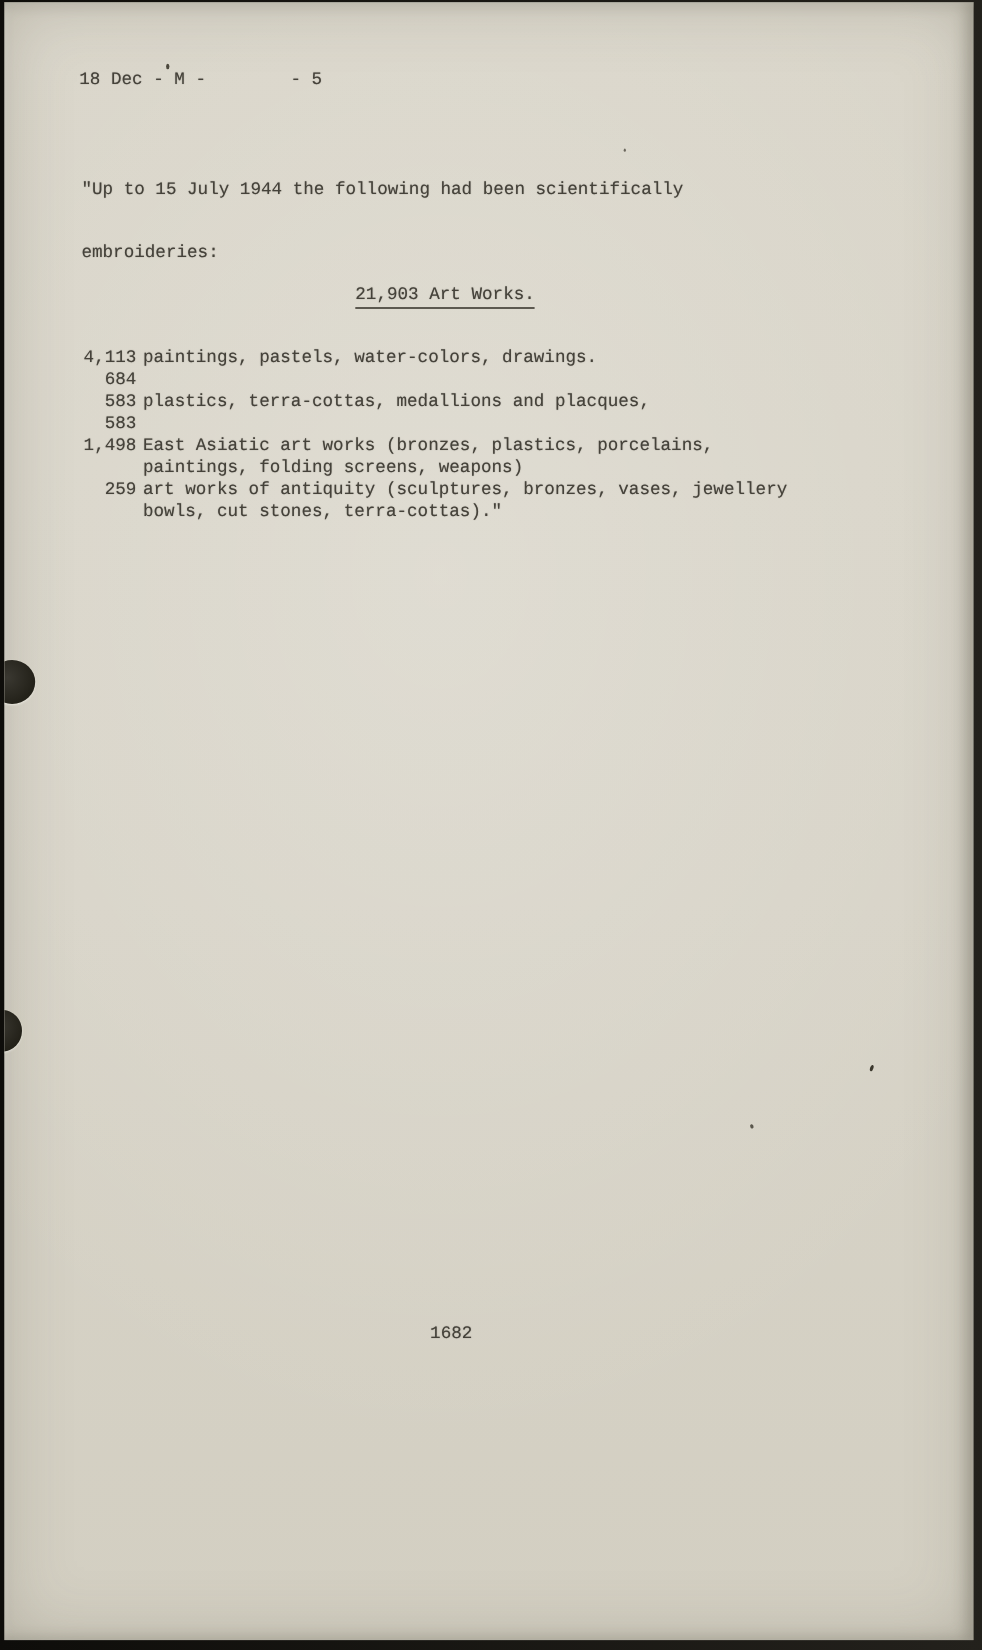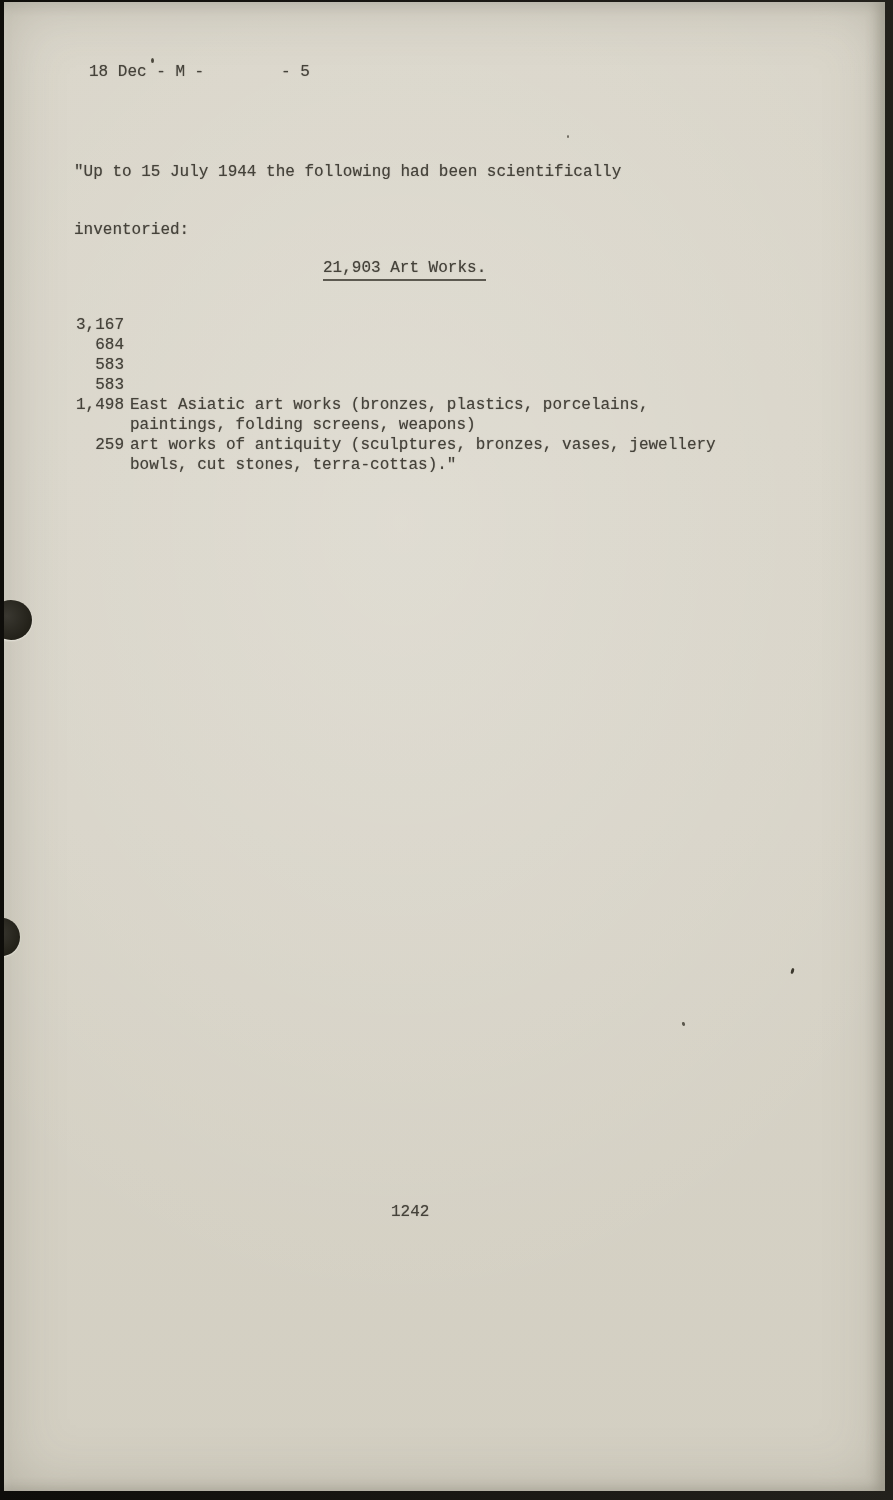--- a/index.html
+++ b/index.html
@@ -29,21 +29,21 @@
     color: #45423a;
     font-size: 16px;
     line-height: 20px;
   }
   .typed {
     position: absolute;
     white-space: pre;
     text-shadow: 0 0 1px rgba(69,66,58,0.55);
     letter-spacing: 0px;
   }
-  .header-note   { left: 85px;  top: 60px; }
+  .header-note   { left: 68px;  top: 60px; }
   .intro-line-1  { left: 70px;  top: 160px; }
   .intro-line-2  { left: 70px;  top: 218px; }
   .doc-title {
     left: 319px; top: 256px;
     border-bottom: 2px solid rgba(69,66,58,0.85);
     padding-bottom: 1px;
     font-family: Liberation Mono, monospace;
   }
   .inventory {
     position: absolute;
@@ -85,56 +85,58 @@
 </head>
 <body>
 
 <div class="scan">
   <div class="paper">
 
     <div class="typed header-note">18 Dec - M -        - 5</div>
 
     <div class="typed intro-line-1">"Up to 15 July 1944 the following had been scientifically</div>
 
-    <div class="typed intro-line-2">inventoried:</div>
+    <div class="typed intro-line-2">embroideries:</div>
 
     <div class="typed doc-title">21,903 Art Works.</div>
 
     <div class="inventory">
   <div class="row">
-    <div class="qty">3,167</div>
+    <div class="qty">4,113</div>
+    <div class="desc">paintings, pastels, water-colors, drawings.</div>
   </div>
 
   <div class="row">
     <div class="qty">684</div>
   </div>
 
   <div class="row">
     <div class="qty">583</div>
+    <div class="desc">plastics, terra-cottas, medallions and placques,</div>
   </div>
 
 
   <div class="row">
     <div class="qty">583</div>
   </div>
 
   <div class="row">
     <div class="qty">1,498</div>
     <div class="desc">East Asiatic art works (bronzes, plastics, porcelains,
 paintings, folding screens, weapons)</div>
   </div>
 
   <div class="row">
     <div class="qty">259</div>
     <div class="desc">art works of antiquity (sculptures, bronzes, vases, jewellery
 bowls, cut stones, terra-cottas)."</div>
   </div>
 </div>
 
-    <div class="typed page-number">1242</div>
+    <div class="typed page-number">1682</div>
 
     <div class="punch-hole hole-1"></div>
     <div class="punch-hole hole-2"></div>
 
     <div class="speck speck-1"></div>
     <div class="speck speck-2"></div>
     <div class="speck speck-3"></div>
     <div class="speck speck-4"></div>
 
   </div>

